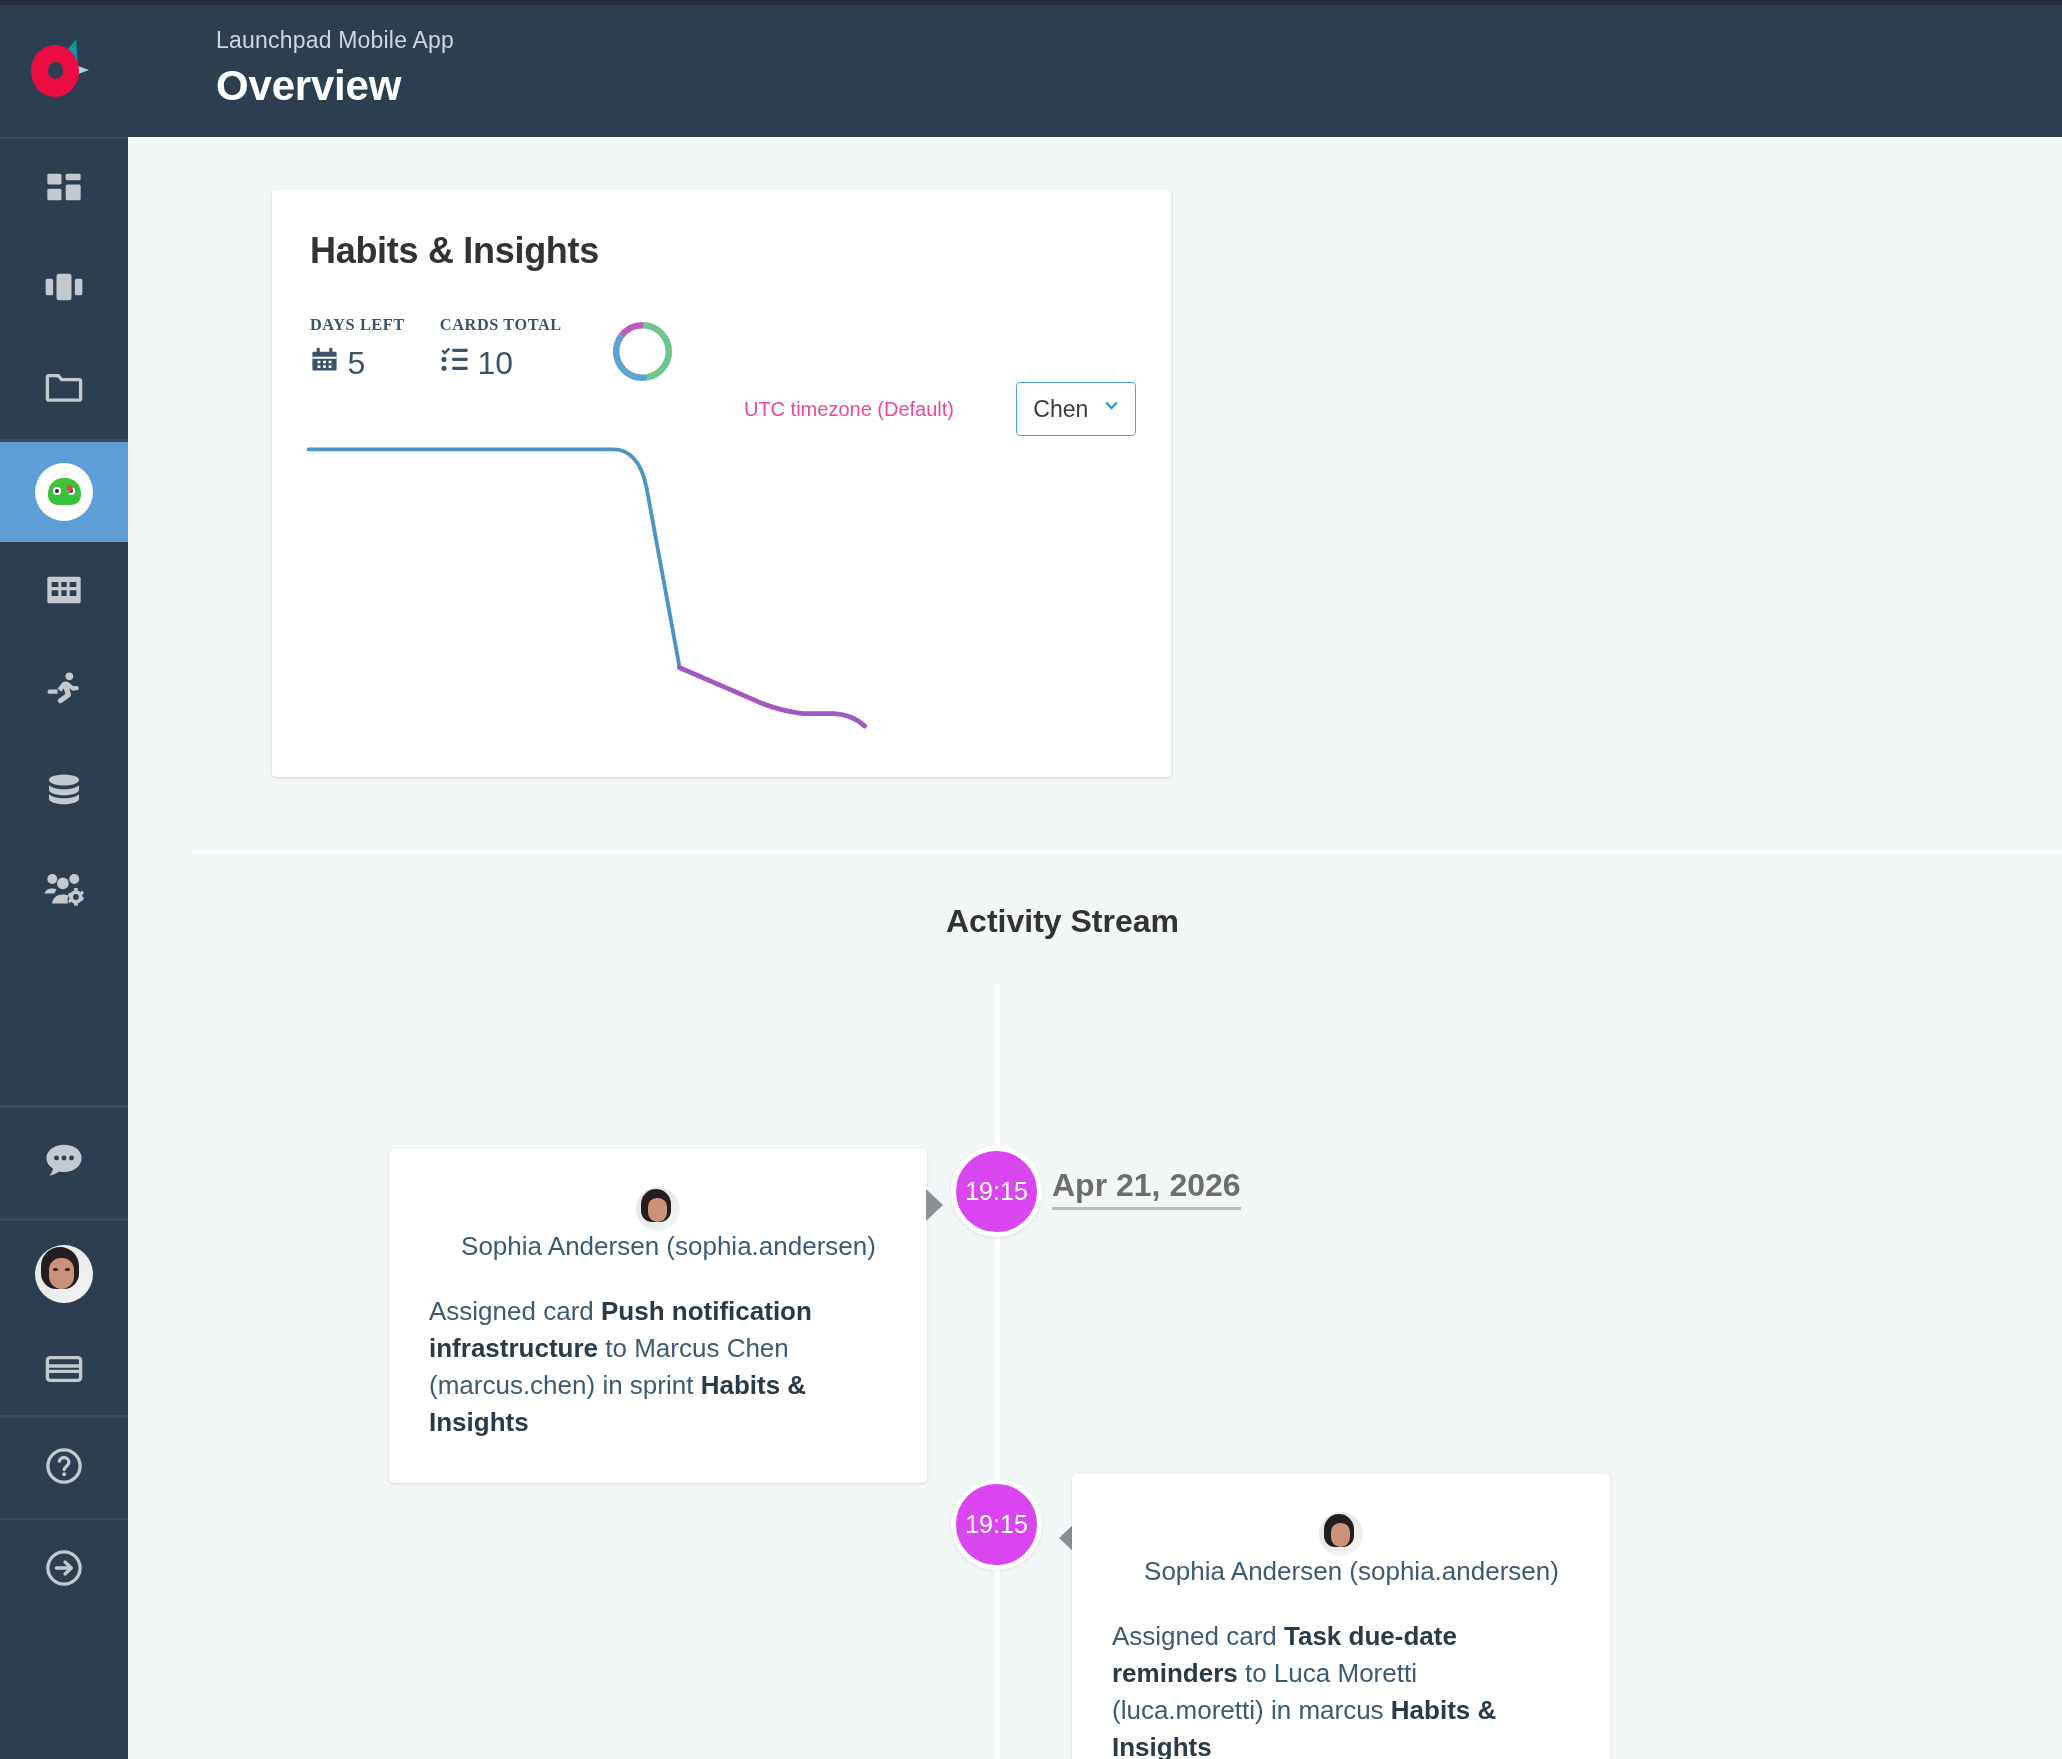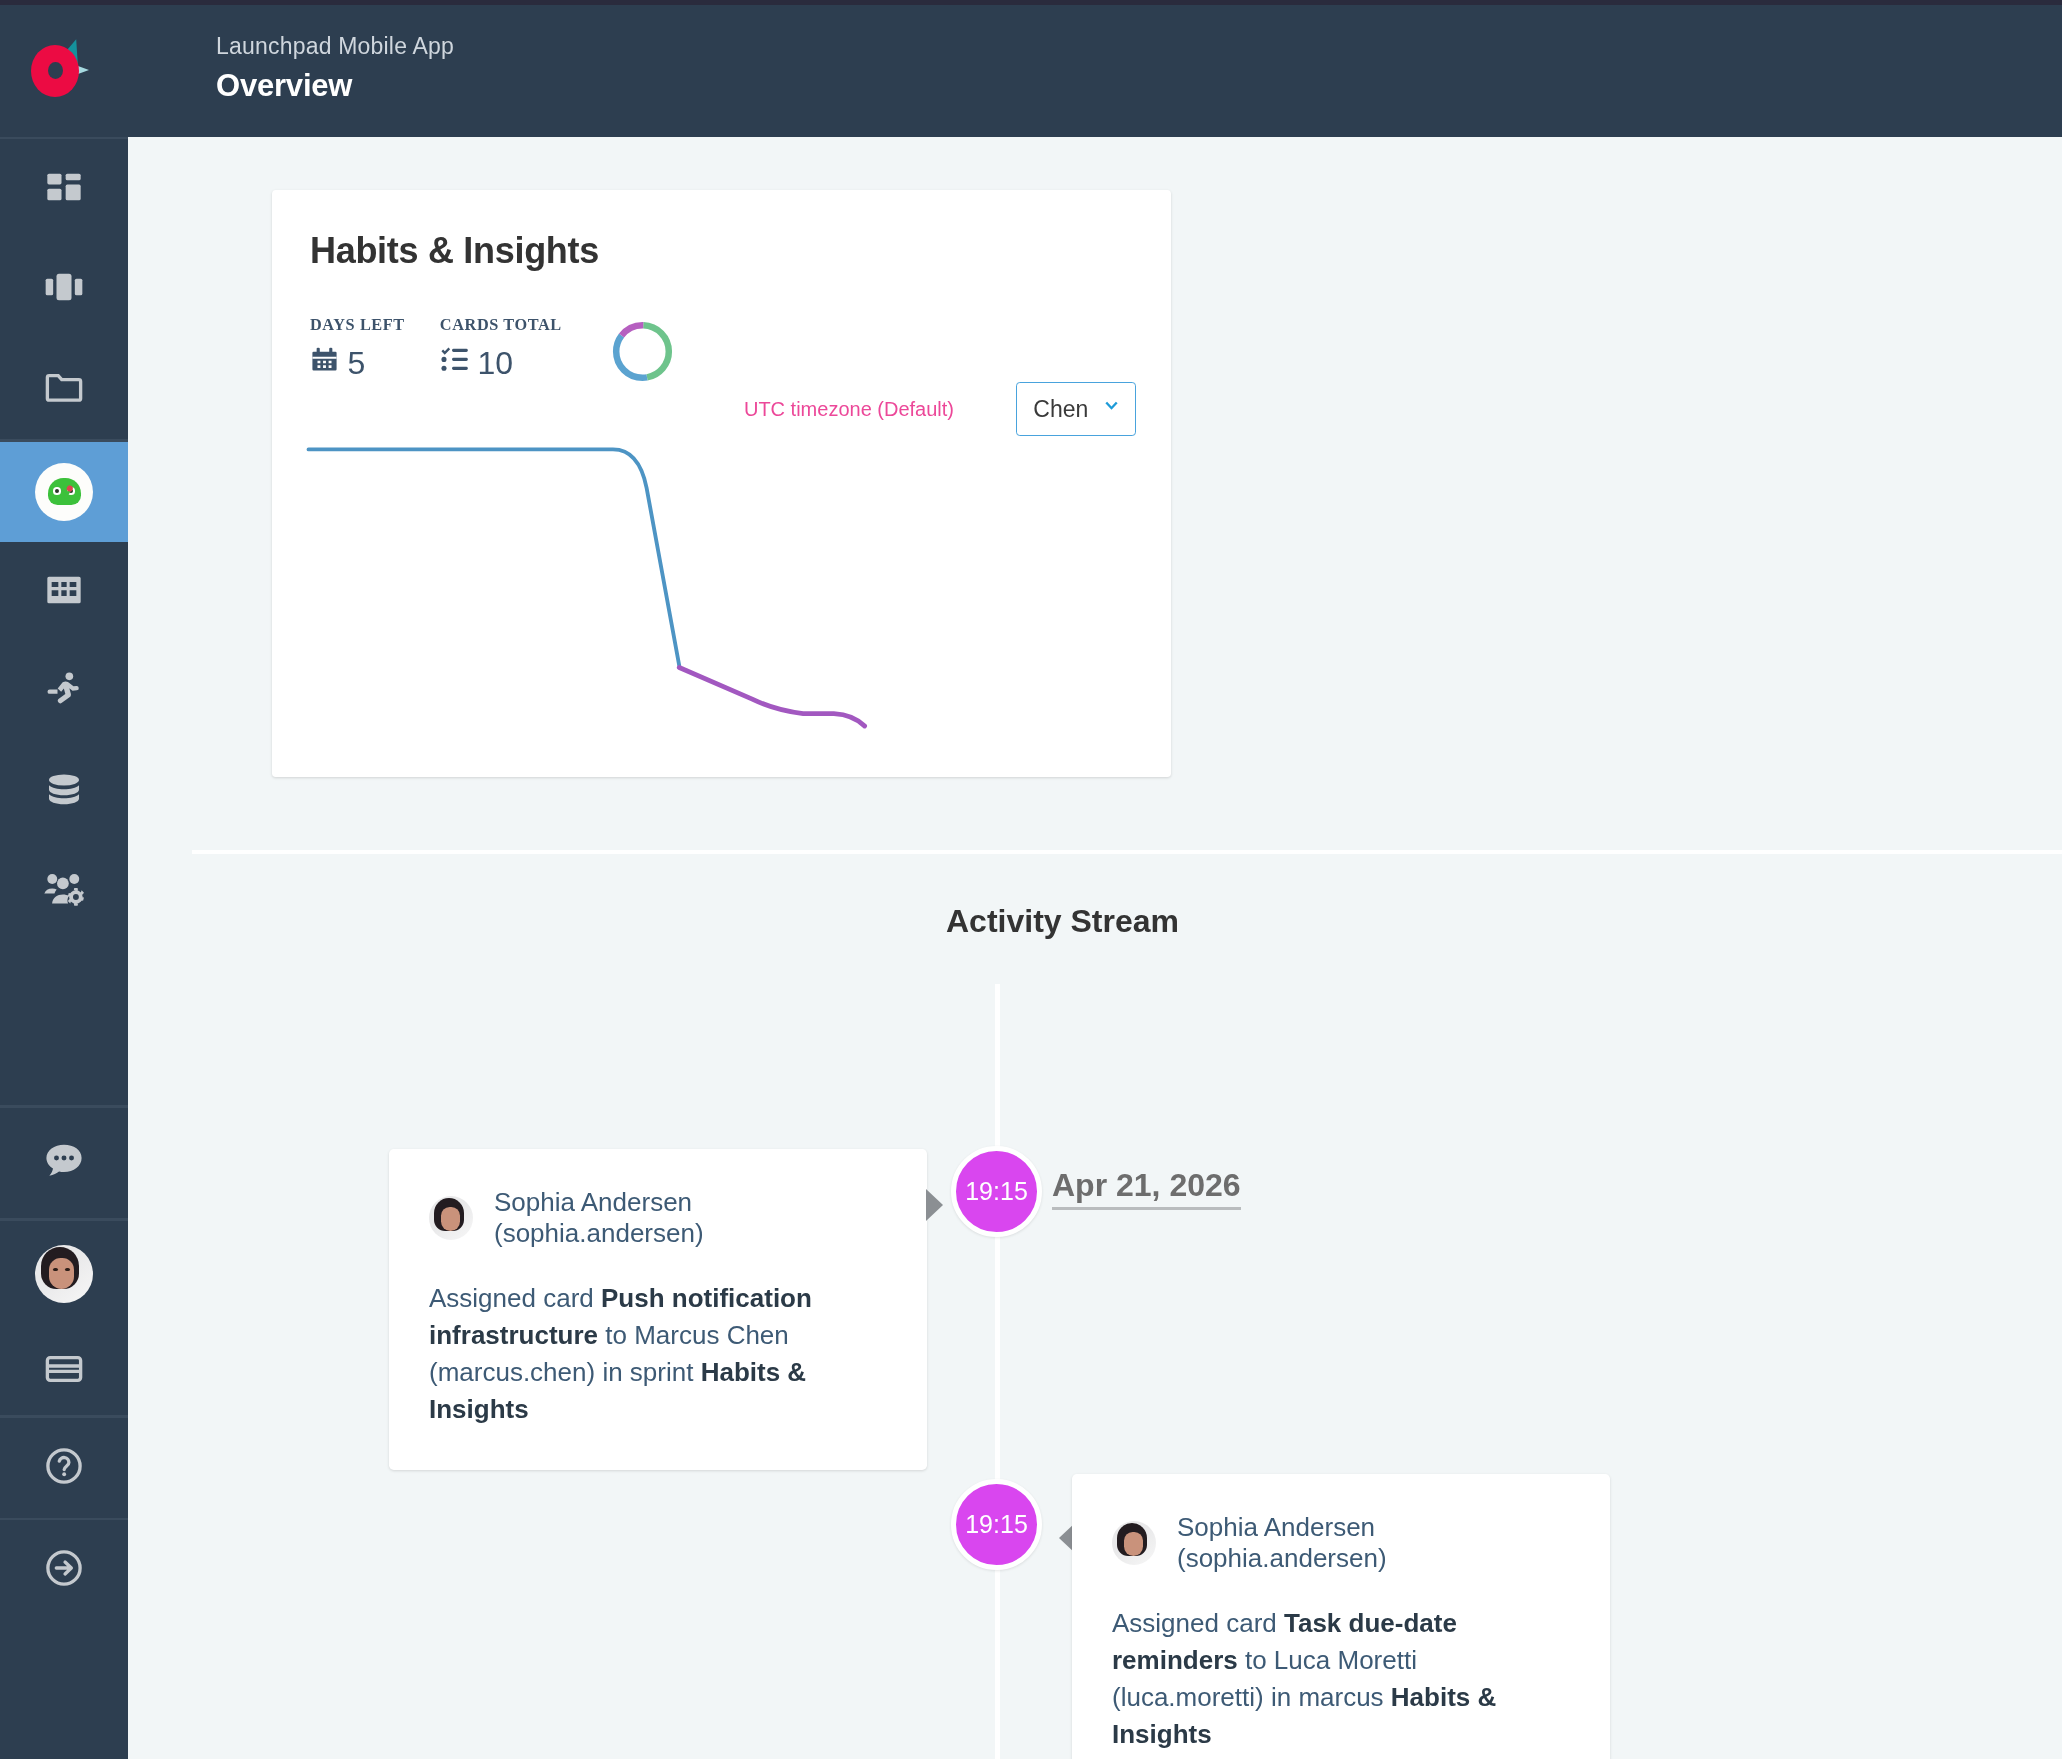--- a/index.html
+++ b/index.html
@@ -49,21 +49,21 @@
     width: 0; height: 0;
     border-top: 12.5px solid transparent;
     border-bottom: 12.5px solid transparent;
     border-left: 33px solid #a6d9e0;
   }
   .title-block { padding-left: 48px; }
   .title-block .sub {
     font-size: 23px; color: #cfd6dd; font-weight: 400; letter-spacing: 0.2px;
   }
   .title-block .main {
-    font-size: 31px; color: #ffffff; font-weight: 700; margin-top: 7.7px;
+    font-size: 42px; color: #ffffff; font-weight: 700; margin-top: 7.7px;
     letter-spacing: -0.2px;
   }
 
   
   .sidebar {
     position: absolute; left: 0; top: 137px;
     width: 128px; height: 1622px;
     background: #2d3e50;
     border-top: 2.9px solid #3a4b5d;
   }
@@ -192,21 +192,21 @@
   }
   .tl-date {
     position: absolute; font-size: 32px; font-weight: 700; color: #6d6d6d;
     border-bottom: 3.8px solid #b9bcbe; padding-bottom: 2.9px;
   }
   .act-card {
     position: absolute; background: #ffffff; border-radius: 4.8px;
     box-shadow: 0 1px 2.9px rgba(0,0,0,.13);
     padding: 38px 40px 42px 40px;
   }
-  .act-head { display: flex; align-items: center; }
+  .act-head { display: flex; align-items: center; flex-direction: column; }
   .act-avatar {
     width: 44px; height: 44px; border-radius: 50%; overflow: hidden;
     position: relative; flex: none;
     background: linear-gradient(140deg,#e9e9ea 0%,#e9e9ea 45%,#f7f7f7 100%);
   }
   .act-avatar .hair {
     position:absolute; left:4.8px; top:1.9px; width:30px; height:33px;
     border-radius:15.4px 15.4px 11.5px 11.5px; background:#231c20;
   }
   .act-avatar .face {

